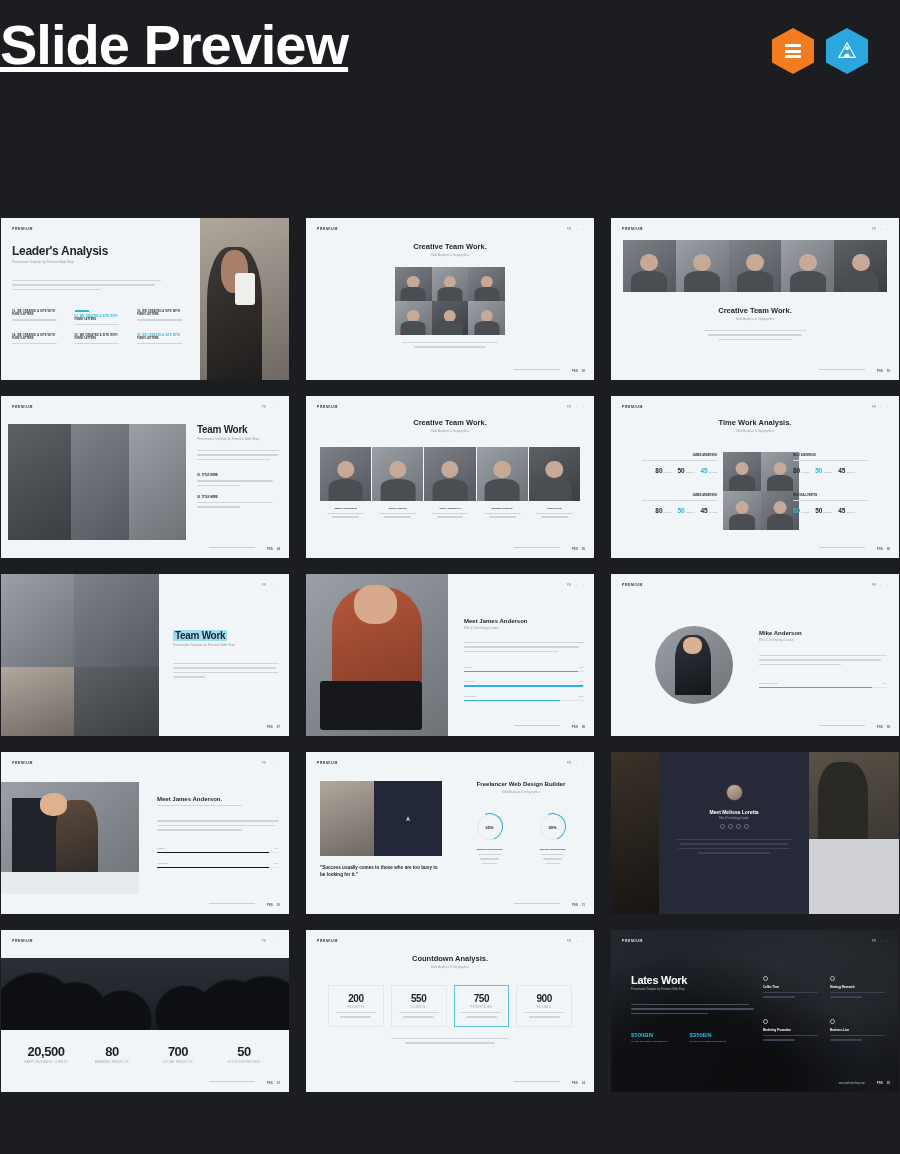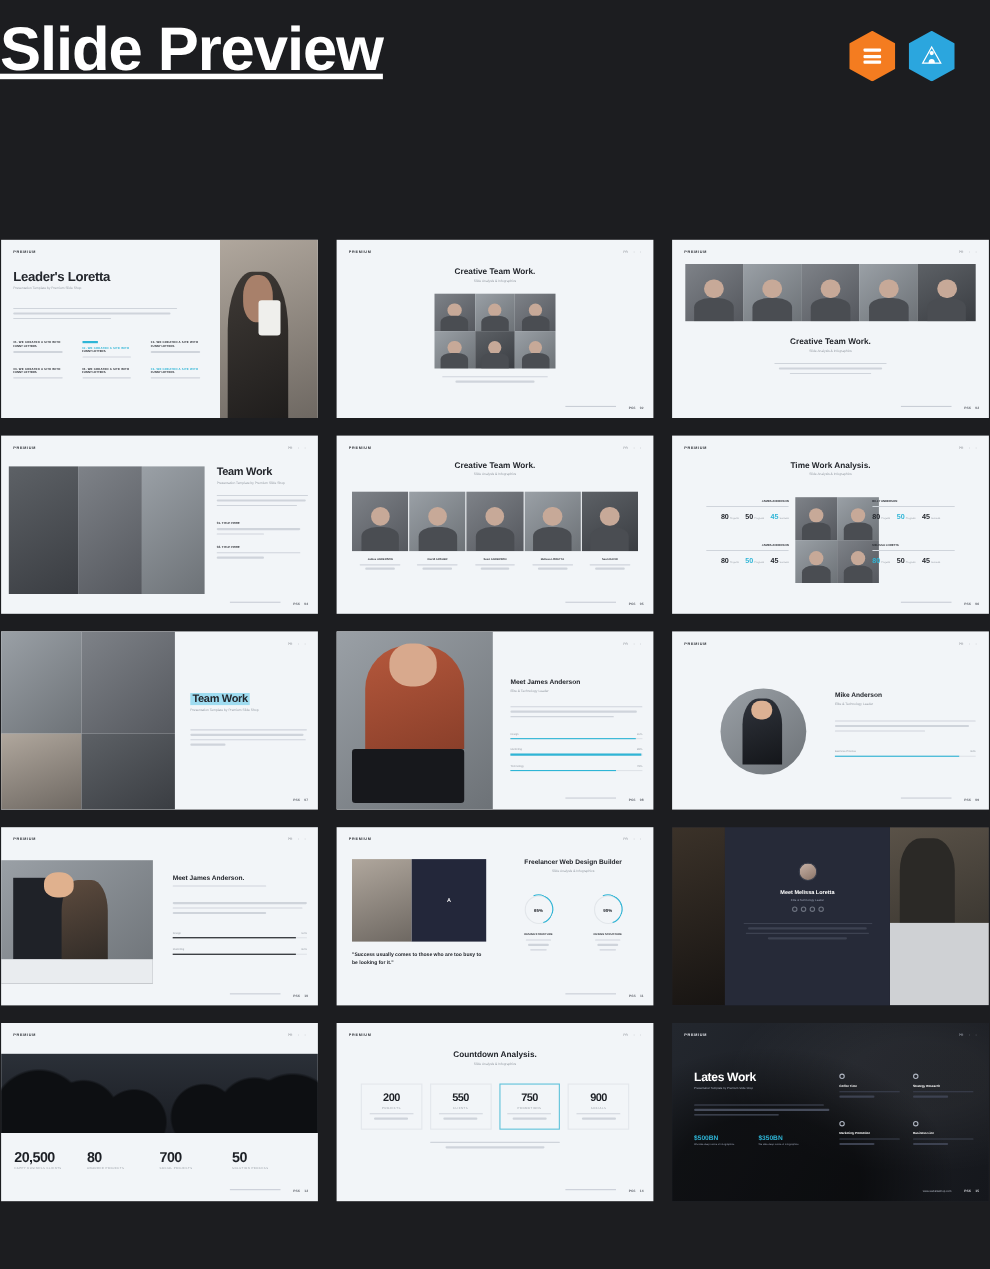--- a/index.html
+++ b/index.html
@@ -128,21 +128,21 @@
     <div class="maintitle">Slide Preview</div>
   </div>
 
   <div class="grid">
 
     <div class="slide">
       <div style="position:absolute;inset:0;display:flex;">
         <div style="flex:0 0 69%;position:relative;">
           <div class="brand">PREMIUM</div>
           <div style="position:absolute;left:11px;top:26px;right:8px;">
-            <div class="h1">Leader's Loretta</div>
+            <div class="h1">Leader's Analysis</div>
             <div class="sub">Presentation Template by Premium Slide Shop</div>
             <div style="margin-top:16px;width:83%;">
               <div class="tline" style="width:100%"></div>
               <div class="tline" style="width:96%"></div>
               <div class="tline" style="width:60%"></div>
             </div>
             <div style="display:grid;grid-template-columns:repeat(3,1fr);gap:6px 8px;margin-top:20px;">
               <div>
                 <div style="font-size:2.6px;font-weight:bold;color:#2a2d33;letter-spacing:.2px;">01. WE CREATED A SITE WITH</div>
                 <div style="font-size:2.6px;font-weight:bold;color:#2a2d33;">FUNNY LETTERS</div>
@@ -635,21 +635,21 @@
         </div>
       <div style="position:absolute;left:0;top:28px;width:100%;height:72px;background:linear-gradient(180deg,#2b3038,#1a1d23);overflow:hidden;">
         <div style="position:absolute;inset:0;background:
           radial-gradient(circle at 12% 80%, #0d0f12 16%, transparent 17%),
           radial-gradient(circle at 26% 78%, #0d0f12 14%, transparent 15%),
           radial-gradient(circle at 42% 86%, #0d0f12 16%, transparent 17%),
           radial-gradient(circle at 64% 80%, #0d0f12 15%, transparent 16%),
           radial-gradient(circle at 80% 78%, #0d0f12 14%, transparent 15%),
           radial-gradient(circle at 92% 84%, #0d0f12 15%, transparent 16%);"></div>
       </div>
-      <div style="position:absolute;left:12px;right:12px;top:114px;display:grid;grid-template-columns:repeat(4,1fr);">
+      <div style="position:absolute;left:12px;right:12px;top:114px;display:grid;grid-template-columns:repeat(4,1fr);text-align:center;">
         <div>
           <div class="statnum">20,500</div>
           <div class="statlab">HAPPY BUSINESS CLIENTS</div>
         </div>
         <div>
           <div class="statnum">80</div>
           <div class="statlab">AWARDED PROJECTS</div>
         </div>
         <div>
           <div class="statnum accent">700</div>

